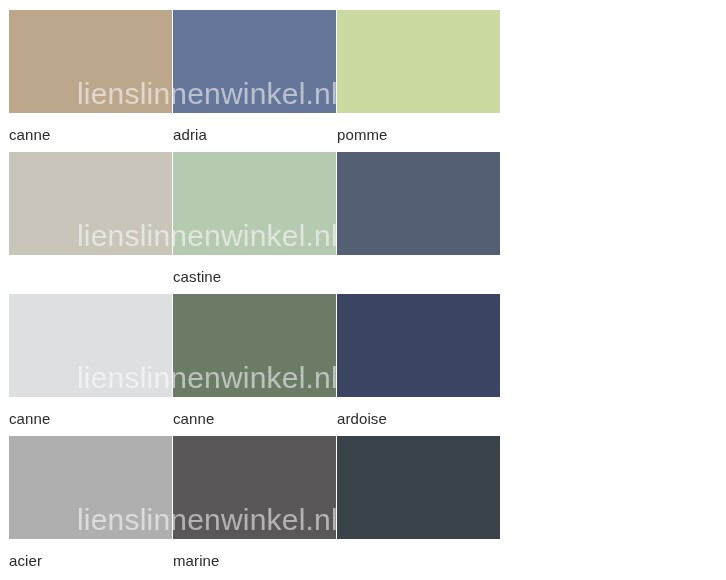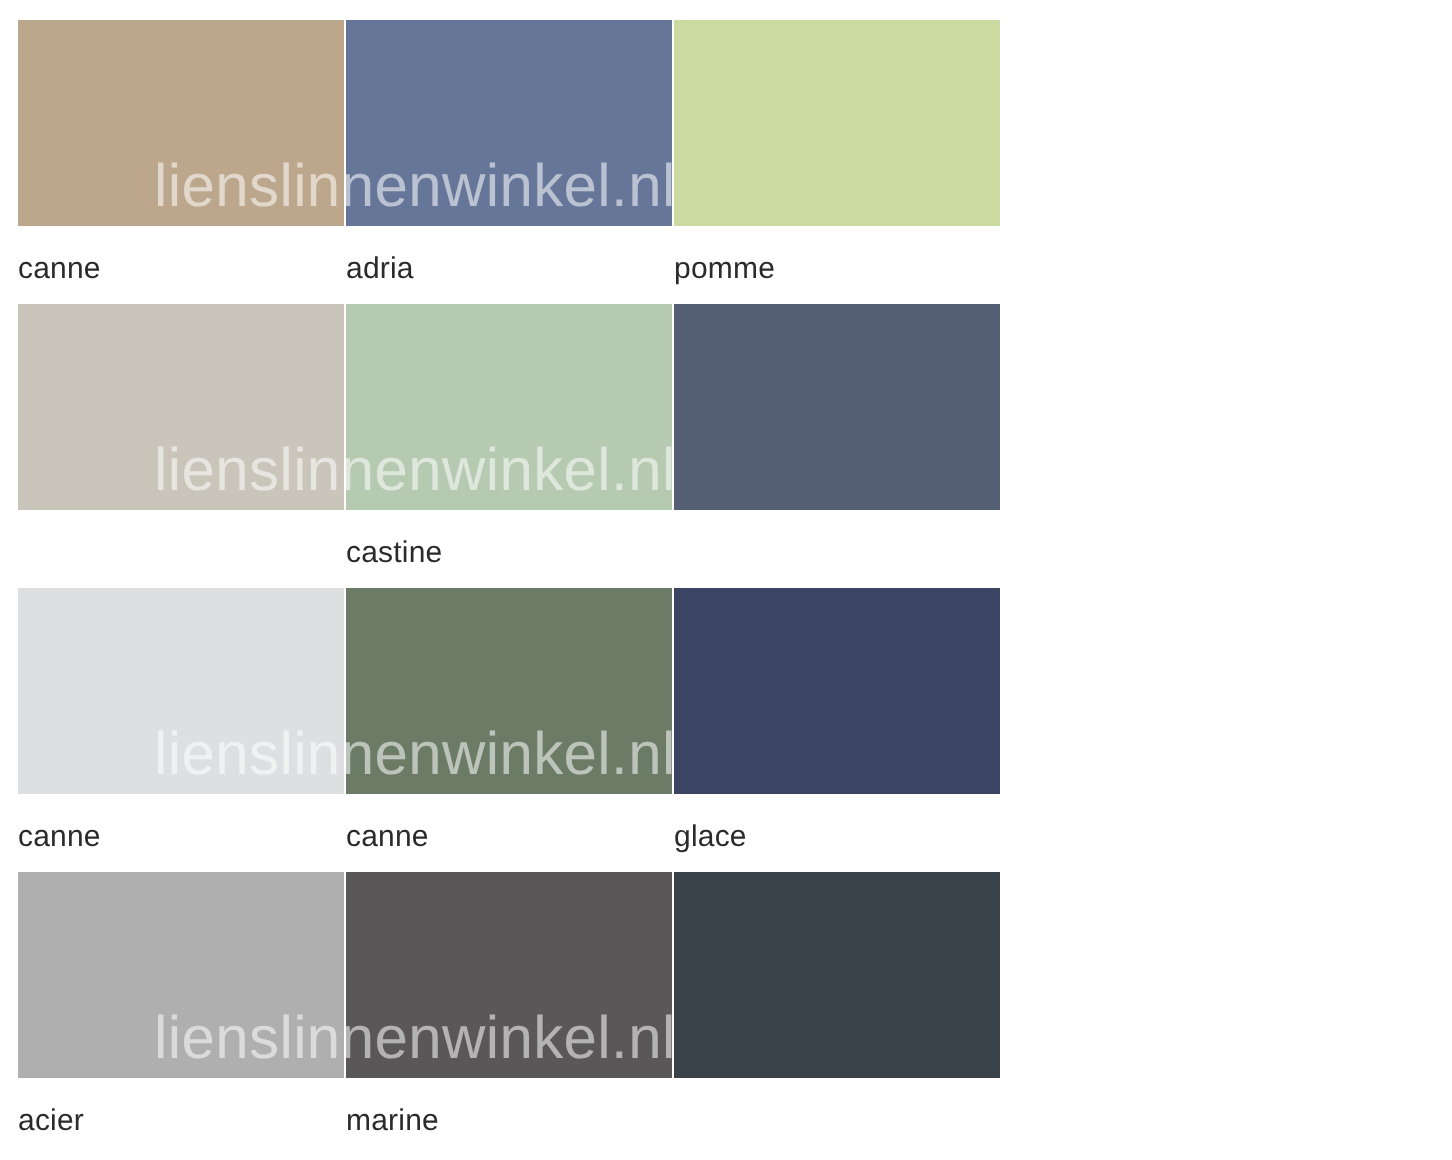--- a/index.html
+++ b/index.html
@@ -111,21 +111,21 @@
     <div class="swatch-cell">
       <span class="swatch-chip" style="background-color: rgb(222, 223, 225);"></span>
       <span class="swatch-label">canne</span>
     </div>
     <div class="swatch-cell">
       <span class="swatch-chip" style="background-color: rgb(108, 123, 102);"></span>
       <span class="swatch-label">canne</span>
     </div>
     <div class="swatch-cell">
       <span class="swatch-chip" style="background-color: rgb(60, 68, 99);"></span>
-      <span class="swatch-label">glace</span>
+      <span class="swatch-label">ardoise</span>
     </div>
     <div class="watermark">
       <span class="watermark-text">lienslinnenwinkel.nl</span>
     </div>
   </div>
 
   <div class="row">
     <div class="swatch-cell">
       <span class="swatch-chip" style="background-color: rgb(175, 175, 175);"></span>
       <span class="swatch-label">acier</span>

